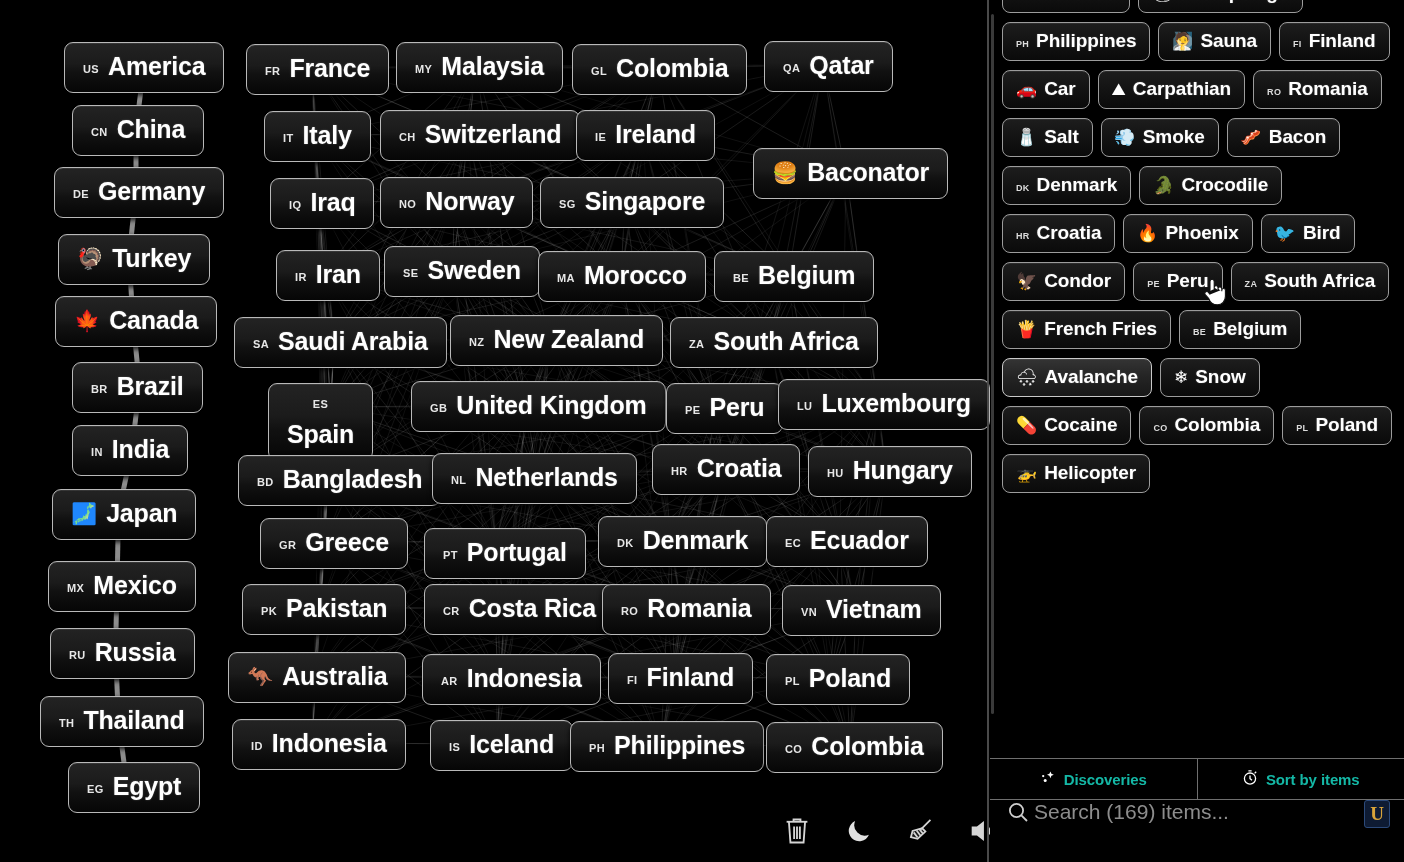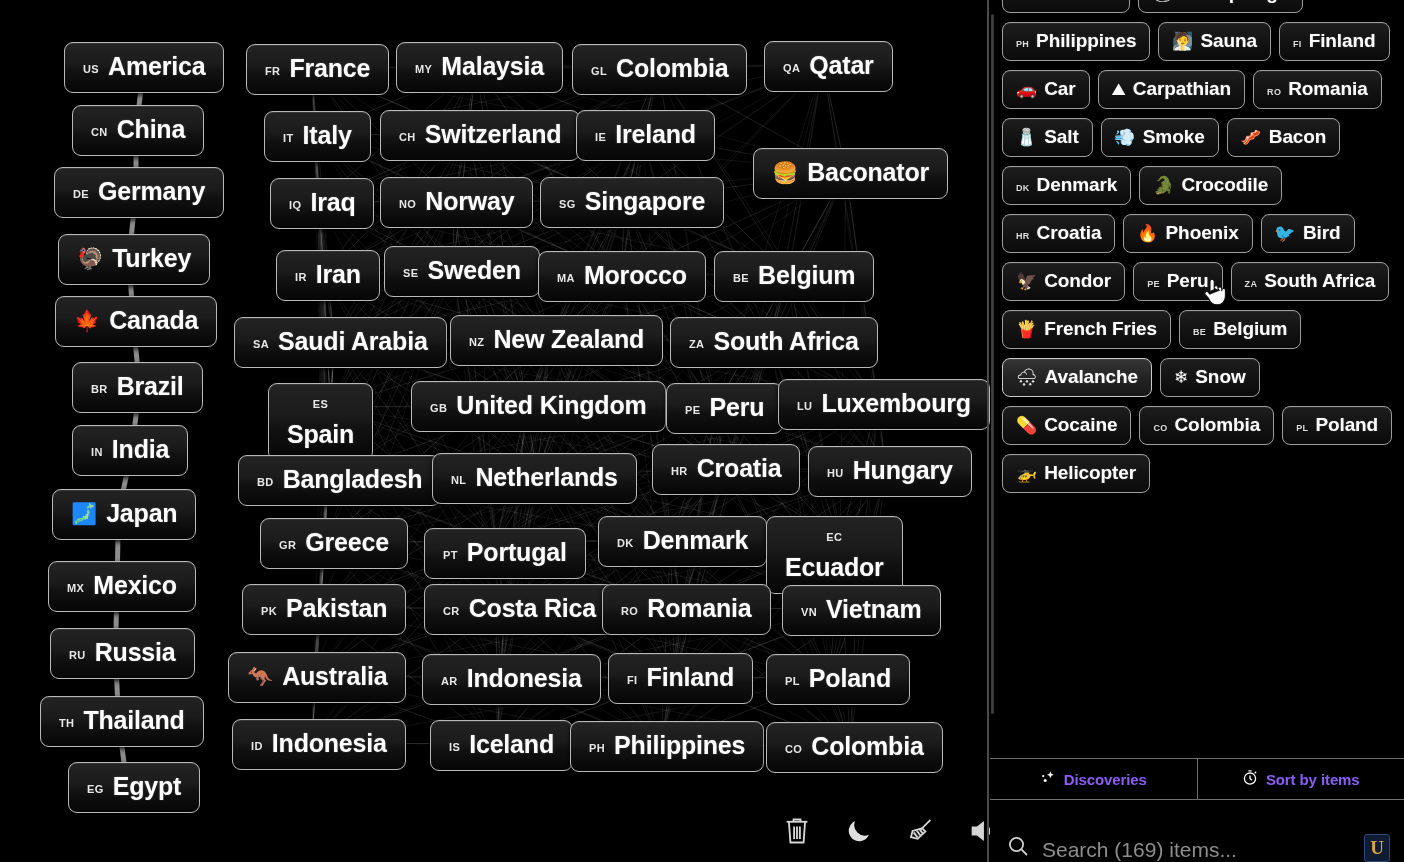--- a/index.html
+++ b/index.html
@@ -168,33 +168,33 @@
   #sb-tabs {
     display: flex;
     border-top: 1.5px solid #6f6f6f;
     border-bottom: 1.5px solid #6f6f6f;
     height: 42px;
   }
   .sbtab {
     flex: 1;
     display: flex; align-items: center; justify-content: center;
     gap: 8px;
-    color: #8b5cf6;
+    color: #14b8a6;
     font-size: 15px;
     font-weight: bold;
     cursor: pointer;
     letter-spacing: -.1px;
   }
   .sbtab + .sbtab { border-left: 1.5px solid #6f6f6f; }
   #searchbar {
     height: 62px;
     display: flex;
-    align-items: flex-end;
+    align-items: flex-start;
     padding: 0 14px 0 16px;
-    gap: 12px;
+    gap: 4px;
   }
   #search-input {
     flex: 1;
     background: transparent;
     border: none;
     outline: none;
     color: #d8d8d8;
     font-size: 21px;
     font-family: "Liberation Sans", sans-serif;
     caret-color: #fff;
@@ -922,21 +922,21 @@
           <span class="nm">Greece</span>
         </div>
         <div class="card" style="left: 424px; top: 528px;">
           <span class="cc">PT</span>
           <span class="nm">Portugal</span>
         </div>
         <div class="card" style="left: 598px; top: 516px;">
           <span class="cc">DK</span>
           <span class="nm">Denmark</span>
         </div>
-        <div class="card" style="left: 766px; top: 516px; flex-direction: column;">
+        <div class="card" style="left: 766px; top: 516px;">
           <span class="cc">EC</span>
           <span class="nm">Ecuador</span>
         </div>
         <div class="card" style="left: 48px; top: 561px;">
           <span class="cc">MX</span>
           <span class="nm">Mexico</span>
         </div>
         <div class="card" style="left: 242px; top: 584px;">
           <span class="cc">PK</span>
           <span class="nm">Pakistan</span>

